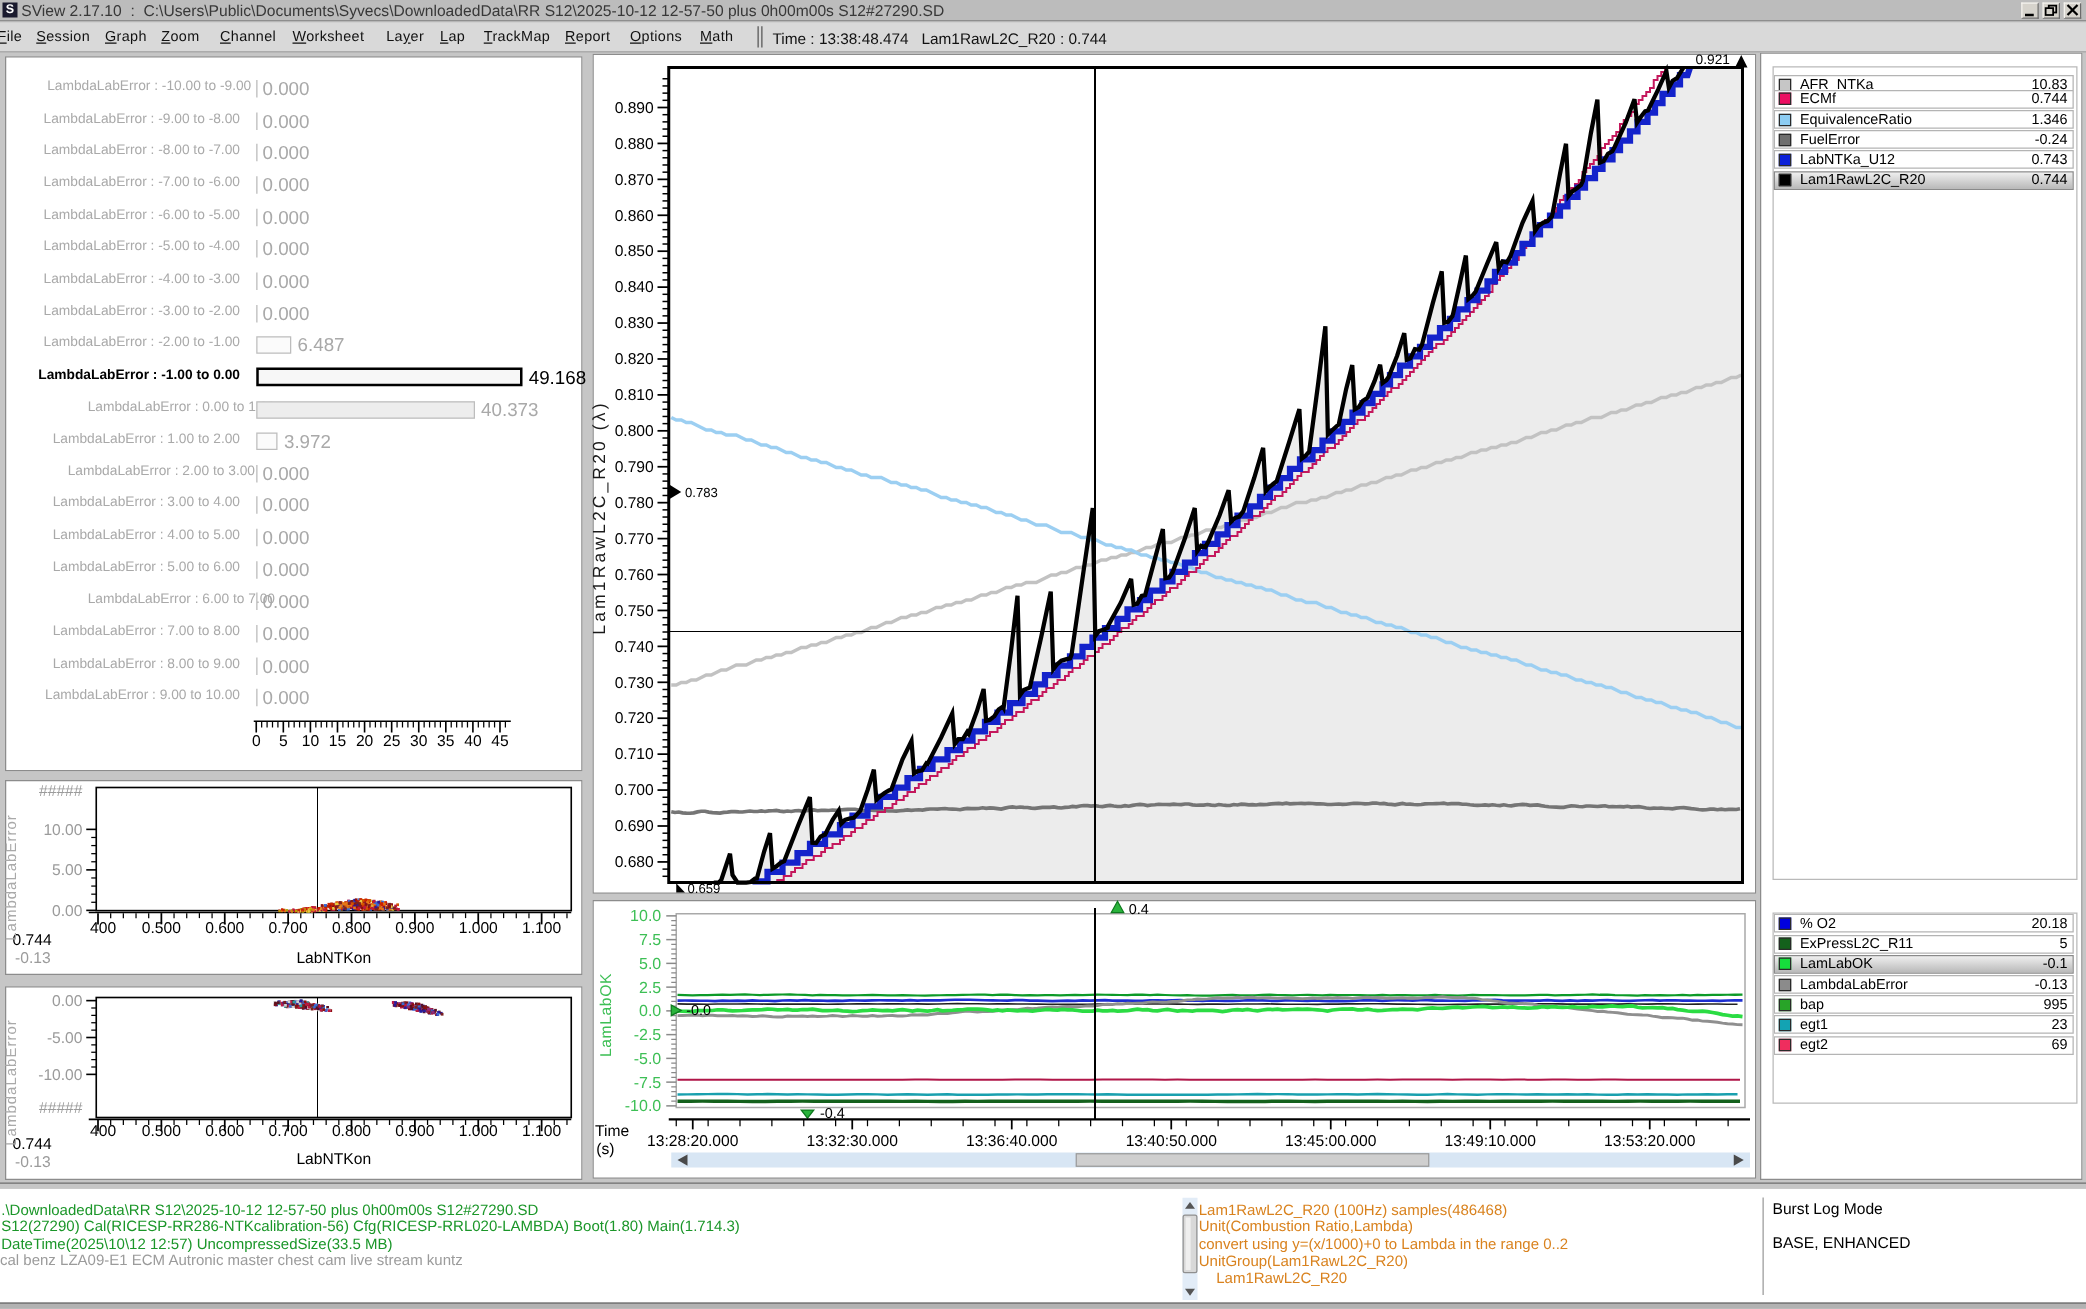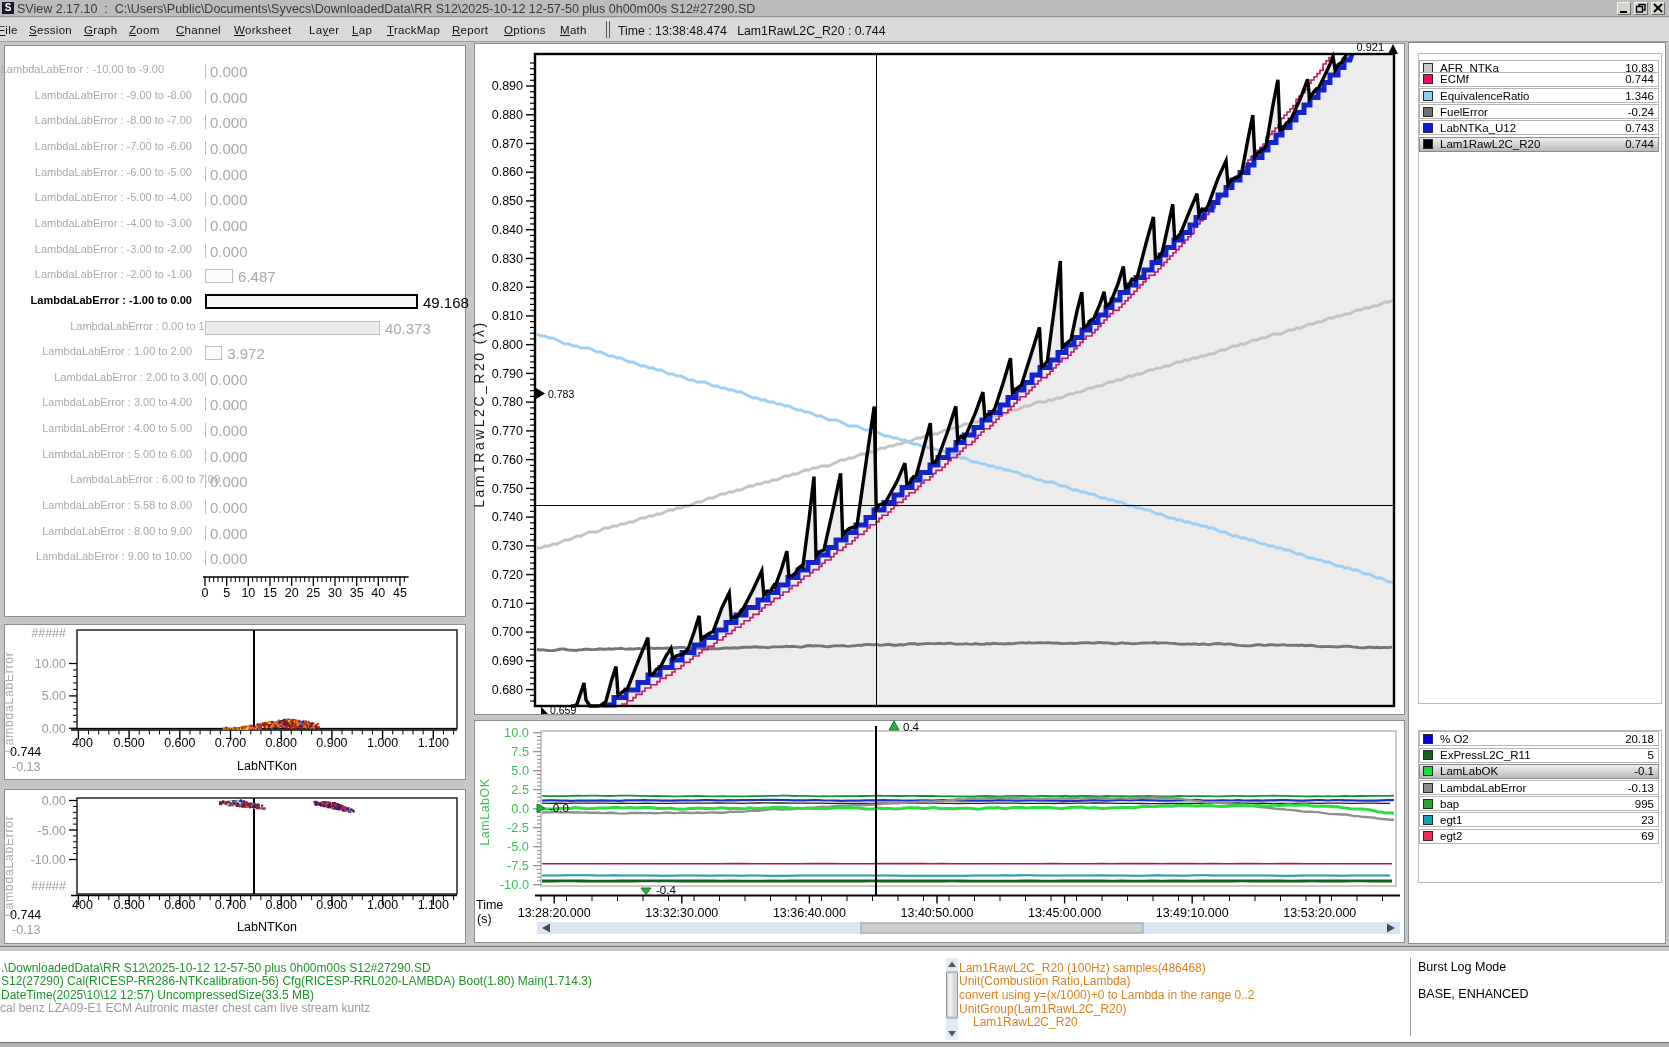--- a/index.html
+++ b/index.html
@@ -143,21 +143,21 @@
       <span class="vl">23</span>
     </div>
     <div class="row" style="left:1419px;top:828.7px">
       <span class="sw" style="background:#ef2d5e"></span>
       <span class="nm">egt2</span>
       <span class="vl">69</span>
     </div>
   </div>
 
 <div id="hist">
-    <div class="histlab abs" style="left:0px;top:63px;width:164px;color:#a9a9a9">LambdaLabError : -10.00 to -9.00</div>
+    <div class="histlab abs" style="left:0px;top:63px;width:201px;color:#a9a9a9">LambdaLabError : -10.00 to -9.00</div>
     <div class="abs" style="left:205px;top:64px;width:1px;height:14px;background:#b9b9b9"></div>
     <div class="histval abs" style="left:210px;top:63px">0.000</div>
     <div class="histlab abs" style="left:0px;top:88.65px;width:192px;color:#a9a9a9">LambdaLabError : -9.00 to -8.00</div>
     <div class="abs" style="left:205px;top:89.65px;width:1px;height:14px;background:#b9b9b9"></div>
     <div class="histval abs" style="left:210px;top:88.65px">0.000</div>
     <div class="histlab abs" style="left:0px;top:114.3px;width:192px;color:#a9a9a9">LambdaLabError : -8.00 to -7.00</div>
     <div class="abs" style="left:205px;top:115.3px;width:1px;height:14px;background:#b9b9b9"></div>
     <div class="histval abs" style="left:210px;top:114.3px">0.000</div>
     <div class="histlab abs" style="left:0px;top:139.95px;width:192px;color:#a9a9a9">LambdaLabError : -7.00 to -6.00</div>
     <div class="abs" style="left:205px;top:140.95px;width:1px;height:14px;background:#b9b9b9"></div>
@@ -194,21 +194,21 @@
     <div class="histval abs" style="left:210px;top:396.45px">0.000</div>
     <div class="histlab abs" style="left:0px;top:422.09999999999997px;width:192px;color:#a9a9a9">LambdaLabError : 4.00 to 5.00</div>
     <div class="abs" style="left:205px;top:423.09999999999997px;width:1px;height:14px;background:#b9b9b9"></div>
     <div class="histval abs" style="left:210px;top:422.09999999999997px">0.000</div>
     <div class="histlab abs" style="left:0px;top:447.75px;width:192px;color:#a9a9a9">LambdaLabError : 5.00 to 6.00</div>
     <div class="abs" style="left:205px;top:448.75px;width:1px;height:14px;background:#b9b9b9"></div>
     <div class="histval abs" style="left:210px;top:447.75px">0.000</div>
     <div class="histlab abs" style="left:0px;top:473.4px;width:220px;color:#a9a9a9">LambdaLabError : 6.00 to 7.00</div>
     <div class="abs" style="left:205px;top:474.4px;width:1px;height:14px;background:#b9b9b9"></div>
     <div class="histval abs" style="left:210px;top:473.4px">0.000</div>
-    <div class="histlab abs" style="left:0px;top:499.04999999999995px;width:192px;color:#a9a9a9">LambdaLabError : 5.58 to 8.00</div>
+    <div class="histlab abs" style="left:0px;top:499.04999999999995px;width:192px;color:#a9a9a9">LambdaLabError : 7.00 to 8.00</div>
     <div class="abs" style="left:205px;top:500.04999999999995px;width:1px;height:14px;background:#b9b9b9"></div>
     <div class="histval abs" style="left:210px;top:499.04999999999995px">0.000</div>
     <div class="histlab abs" style="left:0px;top:524.7px;width:192px;color:#a9a9a9">LambdaLabError : 8.00 to 9.00</div>
     <div class="abs" style="left:205px;top:525.7px;width:1px;height:14px;background:#b9b9b9"></div>
     <div class="histval abs" style="left:210px;top:524.7px">0.000</div>
     <div class="histlab abs" style="left:0px;top:550.3499999999999px;width:192px;color:#a9a9a9">LambdaLabError : 9.00 to 10.00</div>
     <div class="abs" style="left:205px;top:551.3499999999999px;width:1px;height:14px;background:#b9b9b9"></div>
     <div class="histval abs" style="left:210px;top:550.3499999999999px">0.000</div>
   </div>
 

